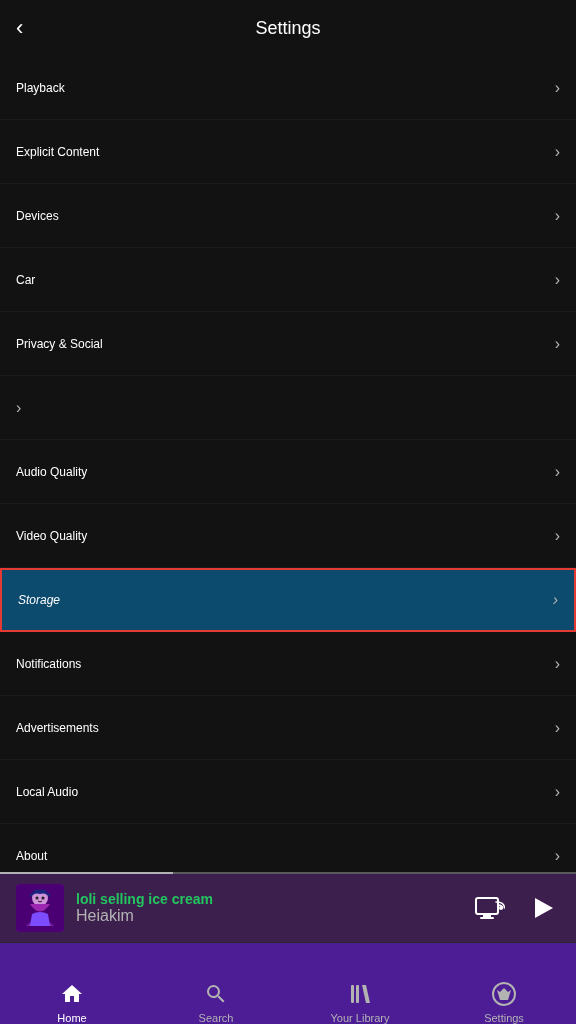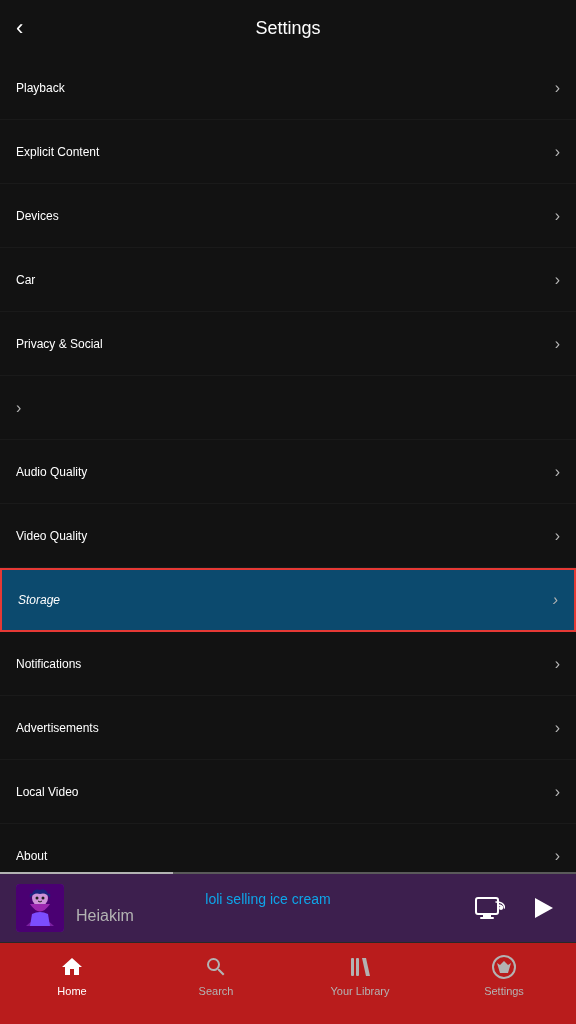--- a/index.html
+++ b/index.html
@@ -93,26 +93,25 @@
       align-items: center;
       justify-content: center;
       font-size: 24px;
     }
     .now-playing-info {
       flex: 1;
       min-width: 0;
     }
     .now-playing-title {
       font-size: 14px;
-      font-weight: 400;
-      color: #0ea5e9;
+      font-weight: 700;
+      color: #22c55e;
       white-space: nowrap;
       overflow: hidden;
       text-overflow: ellipsis;
-      text-align: center;
     }
     .now-playing-artist {
       font-size: 16px;
       color: #b3b3b3;
     }
     .now-playing-controls {
       display: flex;
       align-items: center;
       gap: 16px;
     }
@@ -144,24 +143,24 @@
       margin-left: 3px;
     }
 
     
     .bottom-nav {
       position: absolute;
       bottom: 0;
       left: 0;
       right: 0;
       height: 82px;
-      background: #b91c1c;
+      background: #4c1d95;
       border-top: 1px solid #282828;
       display: flex;
-      align-items: flex-start;
+      align-items: flex-end;
       padding-top: 10px;
     }
     .nav-item {
       flex: 1;
       display: flex;
       flex-direction: column;
       align-items: center;
       gap: 4px;
       cursor: pointer;
     }
@@ -252,21 +251,21 @@
     </div>
     <div class="settings-item">
       <span class="settings-item-label">Notifications</span>
       <span class="chevron">›</span>
     </div>
     <div class="settings-item">
       <span class="settings-item-label">Advertisements</span>
       <span class="chevron">›</span>
     </div>
     <div class="settings-item">
-      <span class="settings-item-label">Local Video</span>
+      <span class="settings-item-label">Local Audio</span>
       <span class="chevron">›</span>
     </div>
     <div class="settings-item">
       <span class="settings-item-label">About</span>
       <span class="chevron">›</span>
     </div>
   </div>
 
 <div class="progress-bar-container">
   <div class="progress-bar-track">

